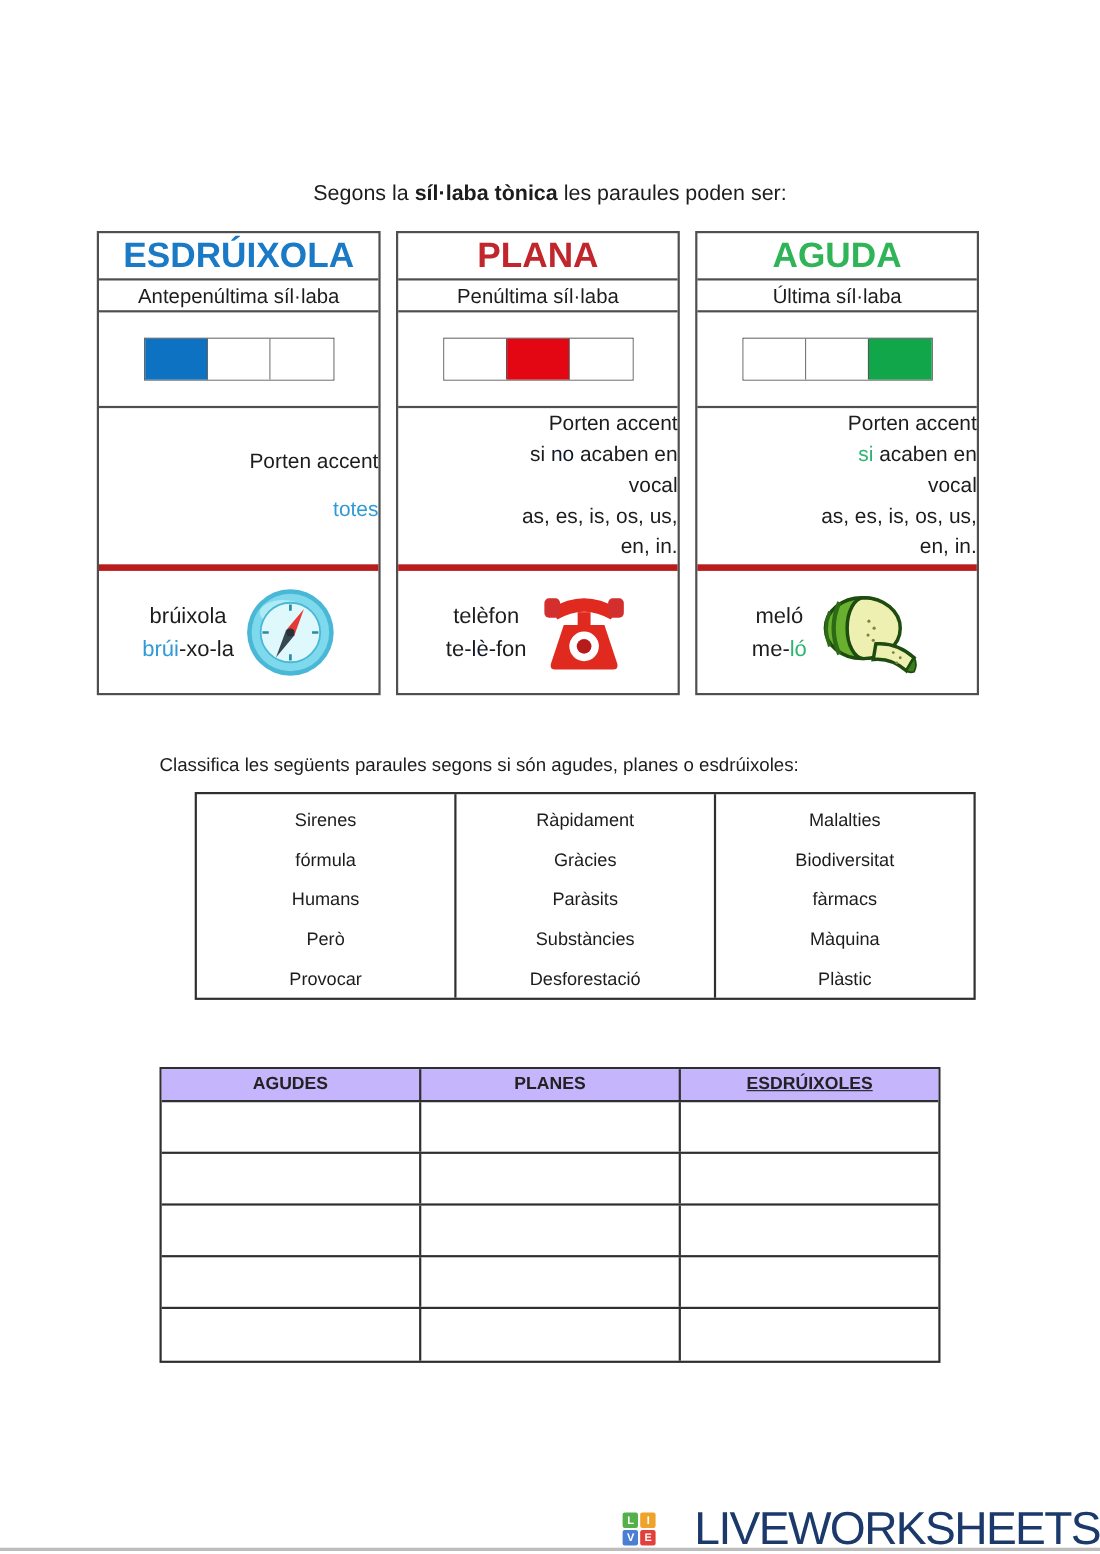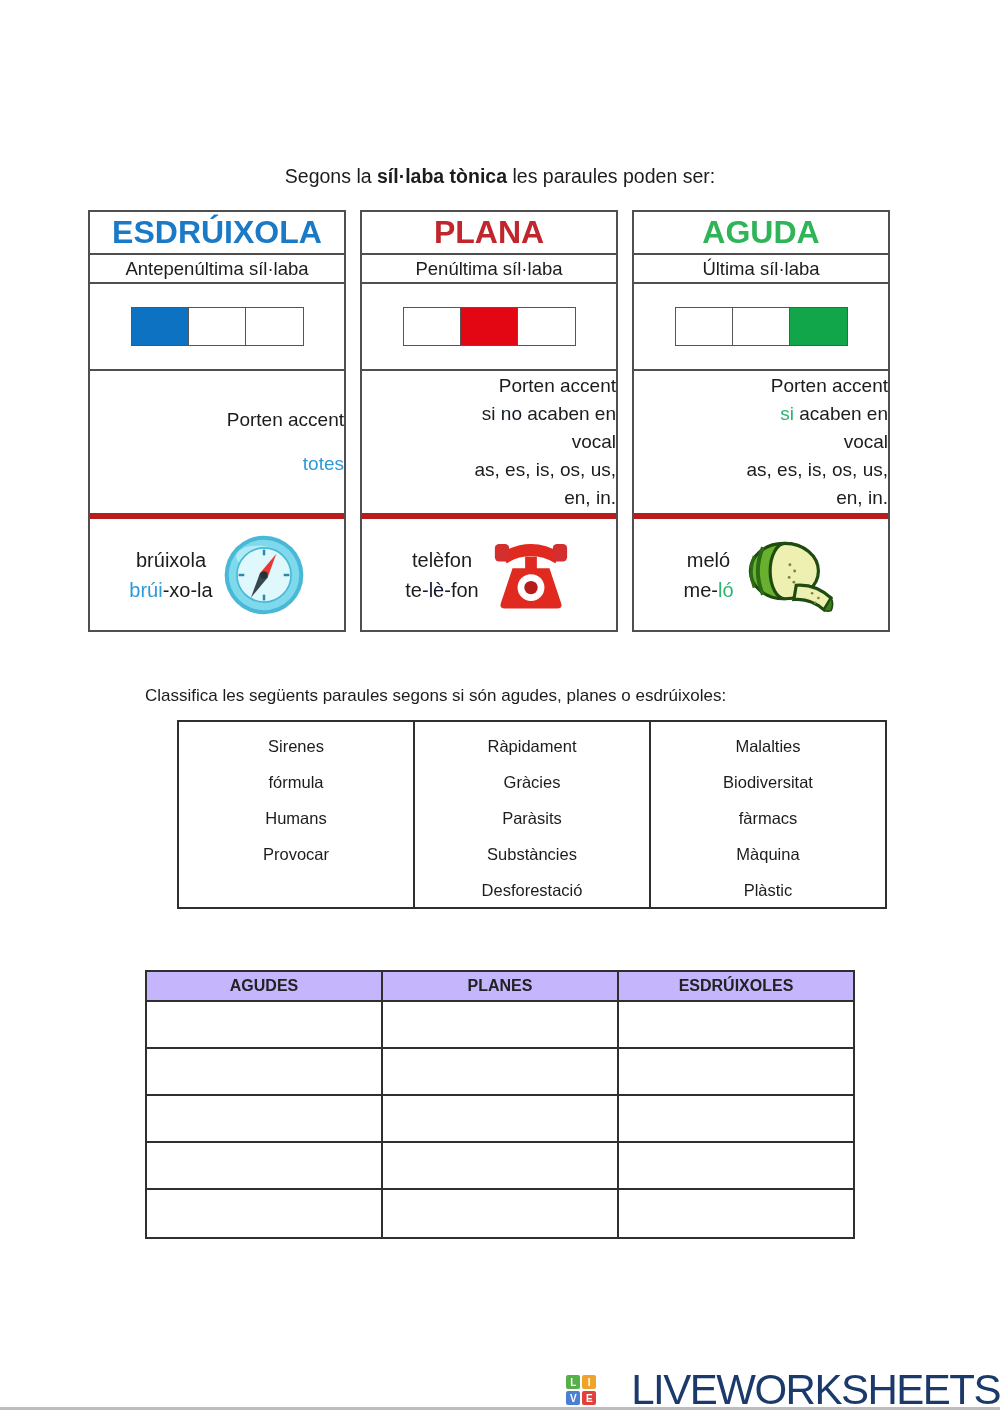--- a/index.html
+++ b/index.html
@@ -32,21 +32,21 @@
   .instruction { position:absolute; top:686px; left:145px; font-size:17px; }
   .wordbank { position:absolute; top:720px; left:145px; width:710px; height:189px; border:2px solid #2f2f2f; display:flex; background:#fff;margin-left:32px; }
   .wb-col { flex:1; border-right:2px solid #2f2f2f; padding-top:6px; text-align:center; }
   .wb-col:last-child { border-right:none;text-align:center; }
   .wb-word { height:36px; line-height:36px; font-size:16.5px; }
 
   
   .answers { position:absolute; top:970px; left:145px; width:710px; border:2px solid #2f2f2f; background:#fff; }
   .ans-head { display:flex; background:#c4b5fd; border-bottom:2px solid #2f2f2f; height:30px; }
   .ans-head .hc { flex:1; display:flex; align-items:center; justify-content:center; font-weight:bold; font-size:16px; color:#222; border-right:2px solid #2f2f2f; }
-  .ans-head .hc:last-child { border-right:none; }
+  .ans-head .hc:last-child { border-right:none;text-decoration:underline; }
   .ans-row { display:flex; height:47px; border-bottom:2px solid #2f2f2f; }
   .ans-row:last-child { border-bottom:none; }
   .ans-cell { flex:1; border-right:2px solid #2f2f2f; }
   .ans-cell:last-child { border-right:none; }
 
   
   .logo { position:absolute; top:1366px; right:0; display:flex; align-items:center; gap:3px; }
   .logo-grid { display:grid; grid-template-columns:14px 14px; grid-template-rows:14px 14px; gap:2px; }
   .lg-cell { display:flex; align-items:center; justify-content:center; color:#fff; font-weight:bold; font-size:10px; border-radius:2px; }
   .lg-l { background:#56b04a; } .lg-i { background:#f0a32a; } .lg-v { background:#4a7fd4; } .lg-e { background:#e2403a; }
@@ -178,20 +178,21 @@
   </div>
 </div>
 
 <div class="instruction">Classifica les següents paraules segons si són agudes, planes o esdrúixoles:</div>
 
 <div class="wordbank">
   <div class="wb-col">
     <div class="wb-word">Sirenes</div>
     <div class="wb-word">fórmula</div>
     <div class="wb-word">Humans</div>
+    <div class="wb-word">Però</div>
     <div class="wb-word">Provocar</div>
   </div>
   <div class="wb-col">
     <div class="wb-word">Ràpidament</div>
     <div class="wb-word">Gràcies</div>
     <div class="wb-word">Paràsits</div>
     <div class="wb-word">Substàncies</div>
     <div class="wb-word">Desforestació</div>
   </div>
   <div class="wb-col">

